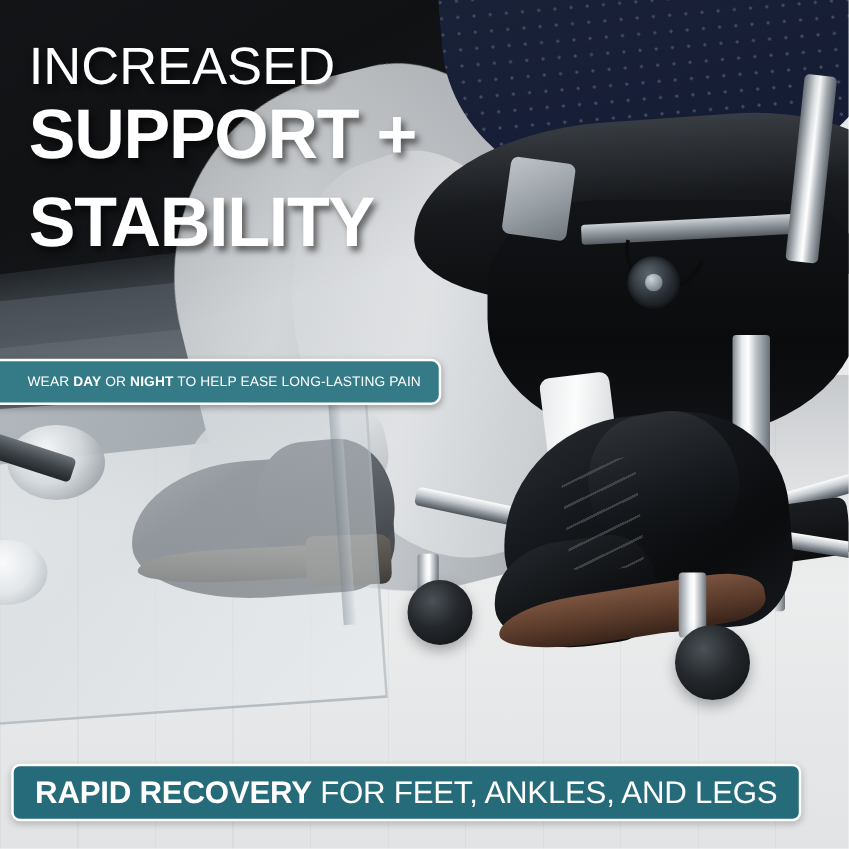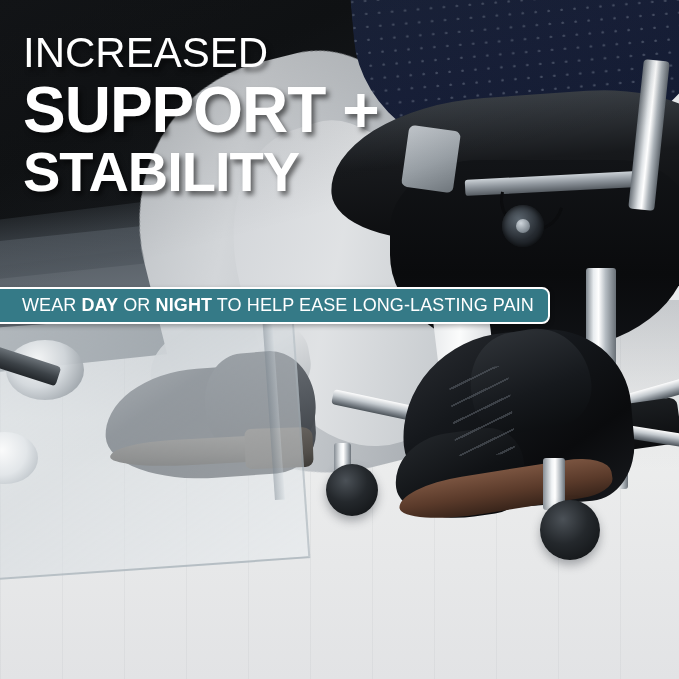--- a/index.html
+++ b/index.html
@@ -395,24 +395,24 @@
     white-space: nowrap;
     text-shadow: 3px 4px 5px rgba(0,0,0,0.55);
   }
   .hl-1 {
     font-size: 42px;
     font-weight: 400;
     letter-spacing: 0px;
     margin-bottom: 8px;
   }
   .hl-2 {
-    font-size: 64px;
+    font-size: 56px;
     font-weight: 700;
     letter-spacing: -1px;
-    margin-bottom: 6px;
+    margin-bottom: 20px;
   }
   .hl-3 {
     font-size: 56px;
     font-weight: 700;
     letter-spacing: -1px;
   }
 
   
   .subtitle-bar {
     position: absolute;
@@ -422,21 +422,21 @@
     padding: 0 14px 0 34px;
     display: flex;
     align-items: center;
     background: #357a87;
     border: 2px solid #ffffff;
     border-radius: 8px;
     box-shadow: 0 2px 5px rgba(0,0,0,0.30);
   }
   .subtitle-text {
     color: #ffffff;
-    font-size: 18px;
+    font-size: 11px;
     font-weight: 400;
     letter-spacing: 0.1px;
     white-space: nowrap;
   }
   .subtitle-text b { font-weight: 700; }
 
   
   .bottom-banner {
     position: absolute;
     left: 9px;
@@ -526,14 +526,17 @@
   <div class="headline">
     <div class="hl-line hl-1">INCREASED</div>
     <div class="hl-line hl-2">SUPPORT +</div>
     <div class="hl-line hl-3">STABILITY</div>
   </div>
 
   <div class="subtitle-bar">
     <div class="subtitle-text"><span>WEAR </span><b>DAY</b><span> OR </span><b>NIGHT</b><span> TO HELP EASE LONG-LASTING PAIN</span></div>
   </div>
 
+  <div class="bottom-banner">
+    <div class="bottom-text"><b>RAPID RECOVERY</b><span> FOR FEET, ANKLES, AND LEGS</span></div>
+  </div>
 
 </div>
 
 </body></html>

